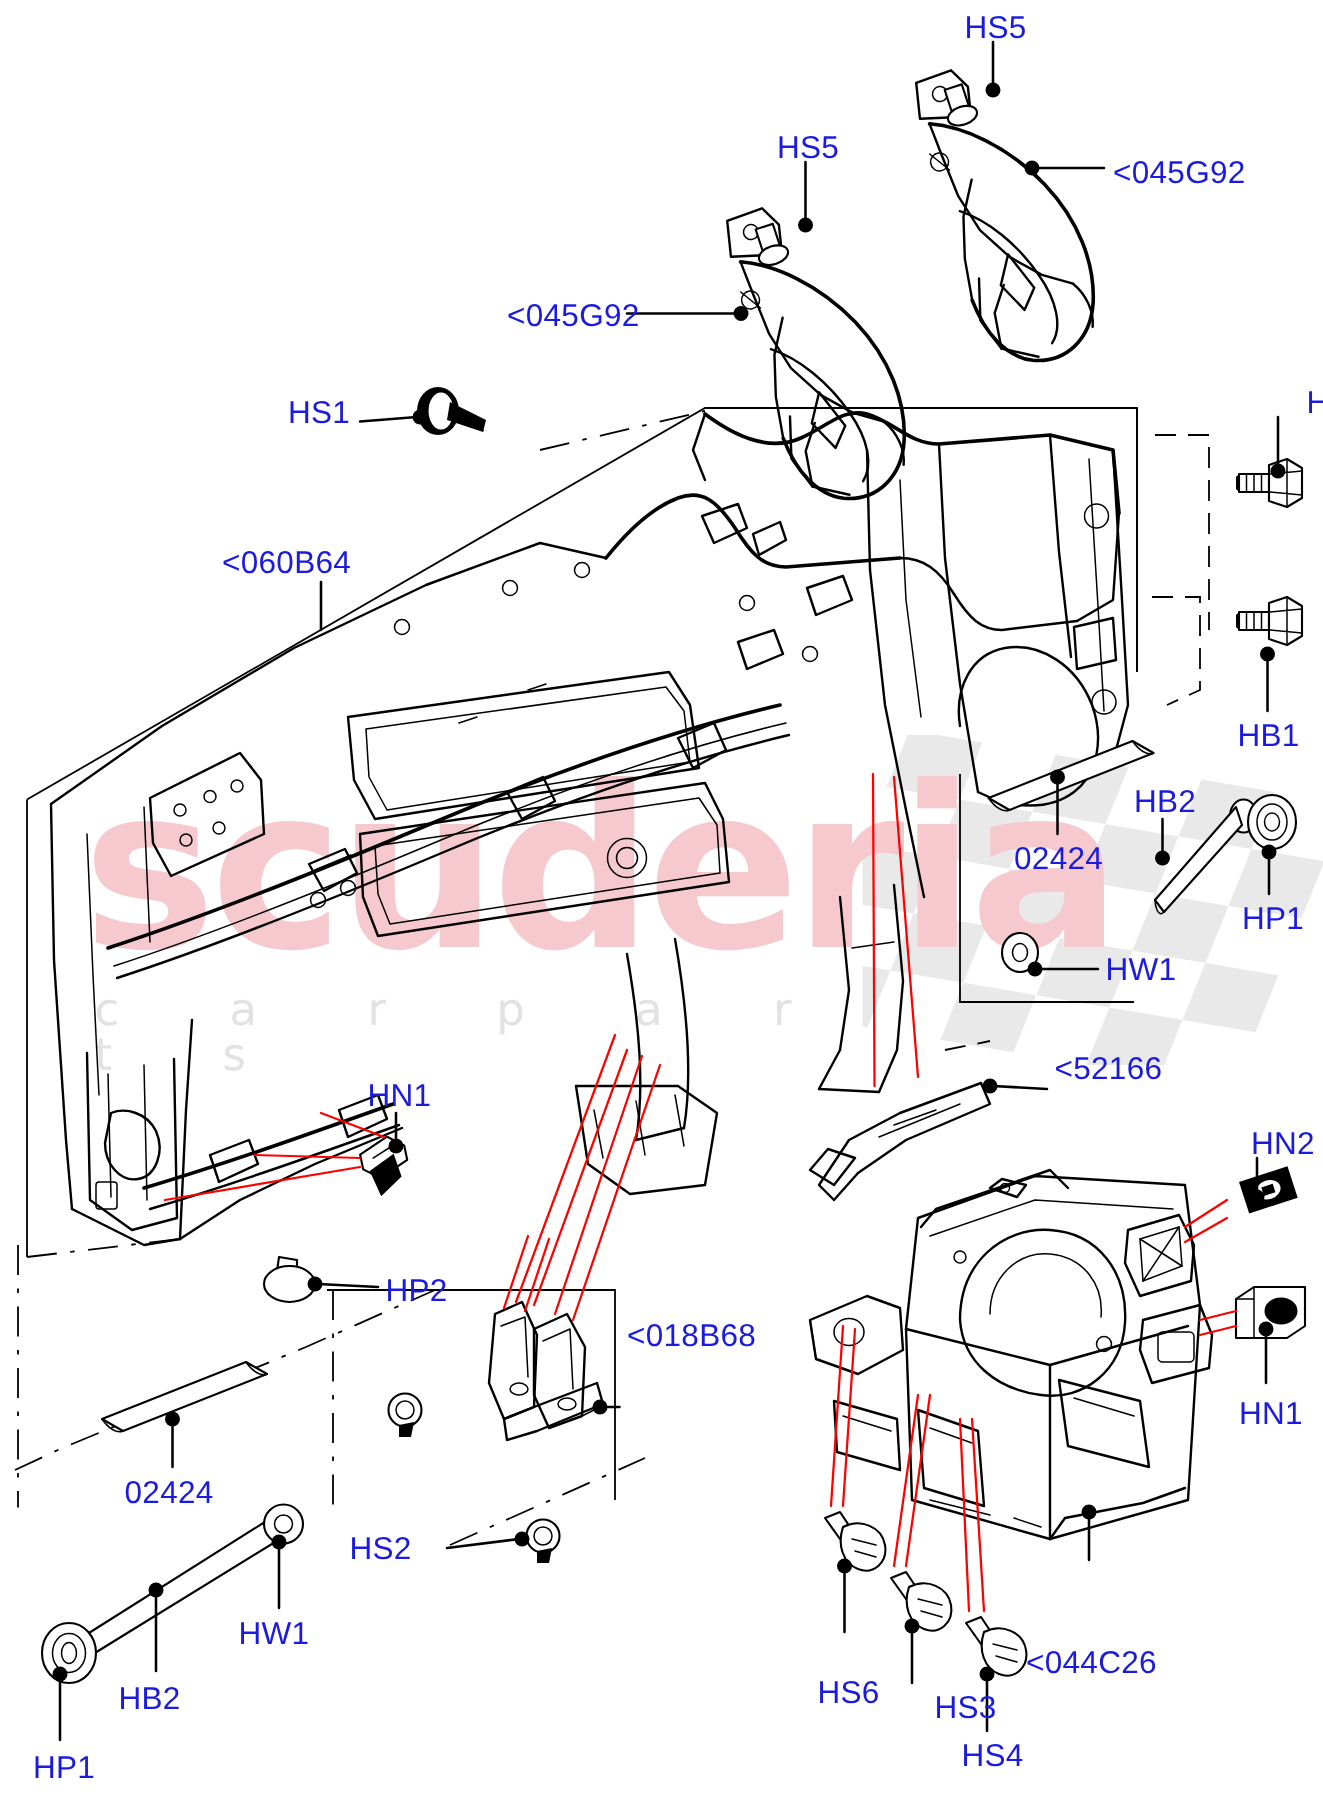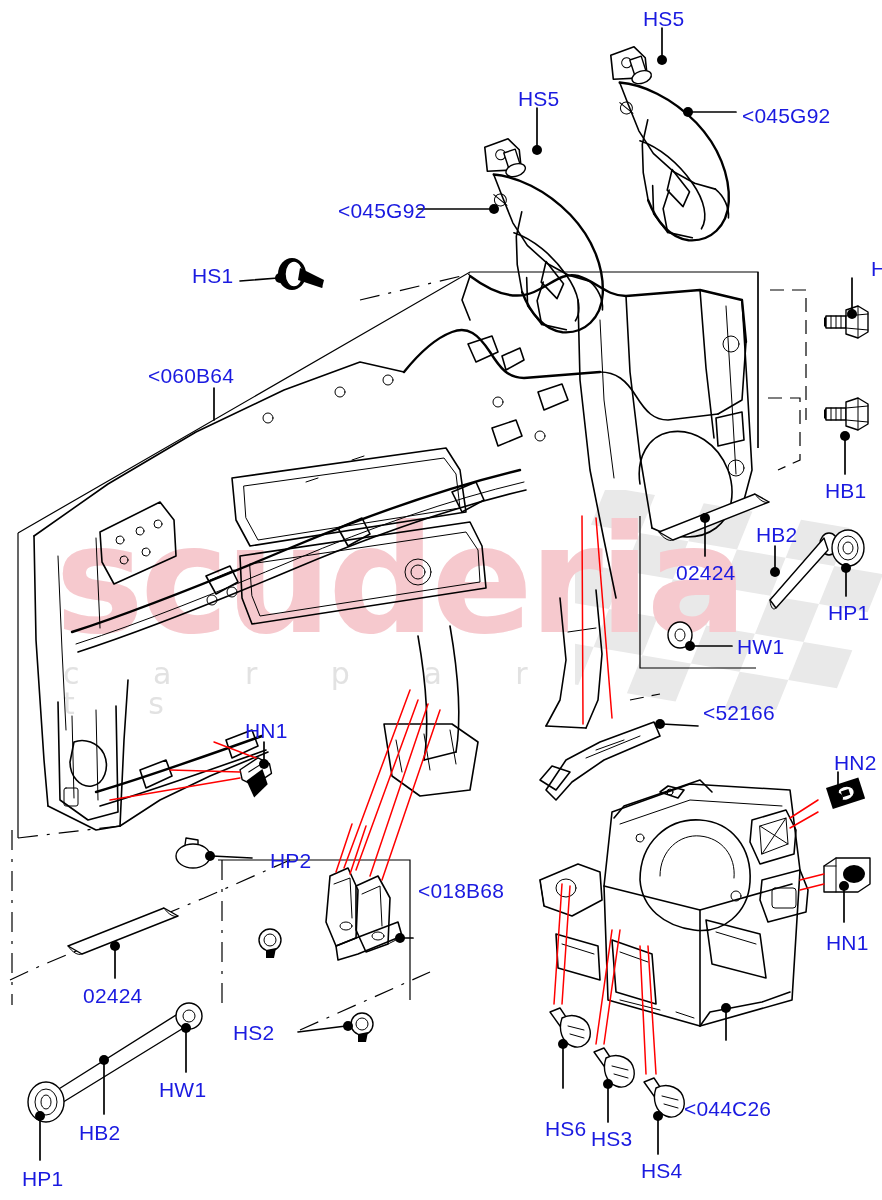--- a/index.html
+++ b/index.html
@@ -517,26 +517,26 @@
   <div class="lbl" style="left:871px;top:258px;">HS7</div>
   <div class="lbl" style="left:148px;top:365px;">&lt;060B64</div>
   <div class="lbl" style="left:825px;top:480px;">HB1</div>
   <div class="lbl" style="left:756px;top:524px;">HB2</div>
   <div class="lbl" style="left:676px;top:562px;">02424</div>
   <div class="lbl" style="left:828px;top:602px;">HP1</div>
   <div class="lbl" style="left:737px;top:636px;">HW1</div>
   <div class="lbl" style="left:703px;top:702px;">&lt;52166</div>
   <div class="lbl" style="left:245px;top:720px;">HN1</div>
   <div class="lbl" style="left:818px;top:752px;margin-left:16px;">HN2</div>
-  <div class="lbl" style="left:270px;top:850px;">HP2</div>
+  <div class="lbl" style="left:257px;top:850px;">HP2</div>
   <div class="lbl" style="left:826px;top:932px;">HN1</div>
   <div class="lbl" style="left:418px;top:880px;">&lt;018B68</div>
   <div class="lbl" style="left:83px;top:985px;">02424</div>
   <div class="lbl" style="left:233px;top:1022px;">HS2</div>
   <div class="lbl" style="left:684px;top:1098px;">&lt;044C26</div>
   <div class="lbl" style="left:159px;top:1079px;">HW1</div>
   <div class="lbl" style="left:545px;top:1118px;">HS6</div>
   <div class="lbl" style="left:79px;top:1122px;">HB2</div>
-  <div class="lbl" style="left:591px;top:1128px;">HS3</div>
+  <div class="lbl" style="left:623px;top:1128px;">HS3</div>
   <div class="lbl" style="left:641px;top:1160px;text-align:right;">HS4</div>
   <div class="lbl" style="left:22px;top:1168px;">HP1</div>
 
 </div>
 
 </body></html>

